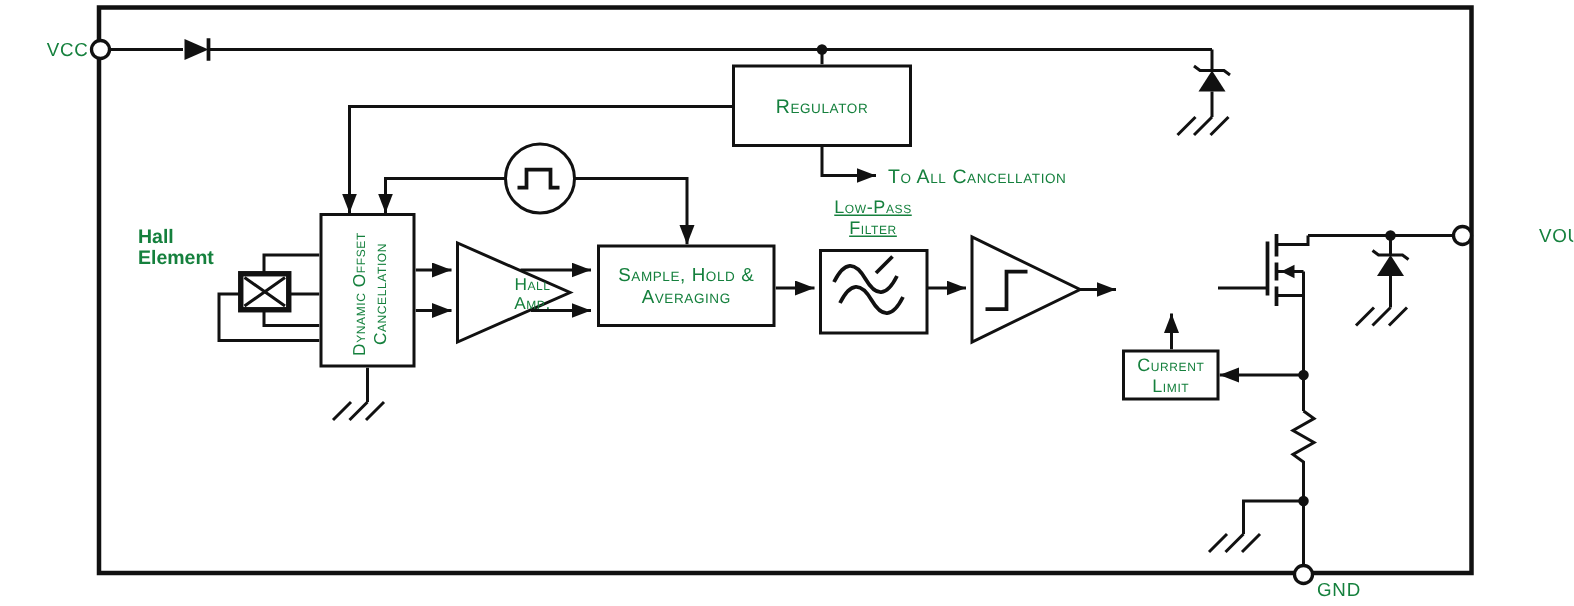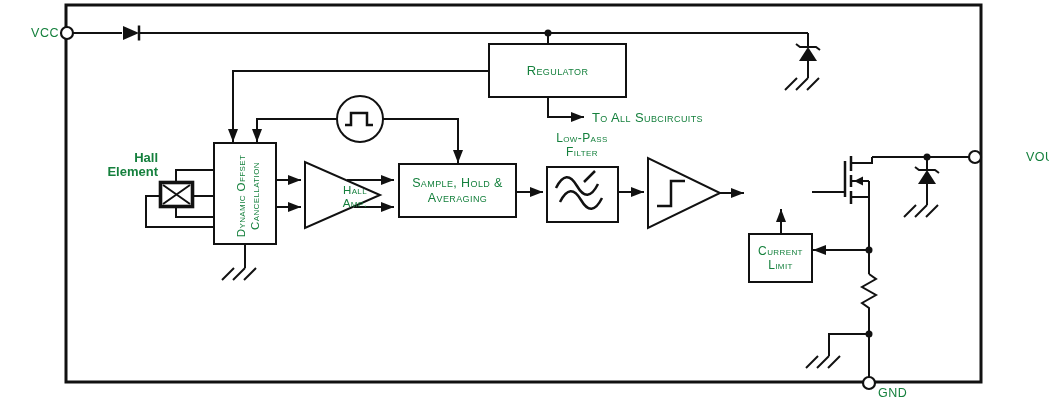--- a/index.html
+++ b/index.html
@@ -16,31 +16,31 @@
   .boldstroke{stroke:#111;stroke-width:2.5;fill:none;}
   .lbl{position:absolute;white-space:nowrap;}
   .sc{font-variant:small-caps;letter-spacing:0.4px;}
   .box{
     position:absolute;border:2px solid #111;background:#fff;
     display:flex;flex-direction:column;align-items:center;justify-content:center;
     text-align:center;box-sizing:border-box;
   }
   .box span{display:block;}
   .bsm{font-size:12.5px;line-height:15px;}
-  .caption{position:absolute;text-align:center;font-size:12px;line-height:14px;}
+  .caption{position:absolute;text-align:center;font-size:12px;line-height:14px;text-decoration:underline;}
   .port{font-size:12.5px;letter-spacing:0.5px;}
   #doc-box{left:213px;top:142px;width:64px;height:103px;}
   #doc-text{
     position:absolute;width:103px;height:64px;left:-19.5px;top:19.5px;
     transform:rotate(-90deg);display:flex;flex-direction:column;
     justify-content:center;text-align:center;font-size:11.5px;line-height:14px;
   }
   #hallamp-label{position:absolute;left:332px;top:184px;width:46px;
     text-align:center;font-size:11.5px;line-height:12.5px;}
-  #hall-label{position:absolute;left:92px;top:151px;width:66px;text-align:right;
+  #hall-label{position:absolute;left:92px;top:151px;width:66px;text-align:left;
     font-weight:bold;font-size:13px;line-height:13.5px;}
 </style>
 </head>
 <body>
 
 <div id="canvas">
 
   <svg id="wires" width="1049" height="404" viewBox="0 0 1049 404">
     <defs>
       <marker id="arr" markerUnits="userSpaceOnUse" markerWidth="14" markerHeight="11" refX="13" refY="5" orient="auto">
@@ -172,25 +172,25 @@
 
   <div class="lbl port" style="left:24px;top:26px;width:35px;text-align:right;">VCC</div>
   <div class="lbl port" style="left:1026px;top:150px;">VOUT</div>
   <div class="lbl port" style="left:878px;top:386px;">GND</div>
 
   <div id="hall-label">
     <span>Hall</span>
     <span>Element</span>
   </div>
 
-  <div class="box sc" style="left:488px;top:43px;width:139px;height:55px;font-size:13px;">
+  <div class="box sc" style="left:488px;top:43px;width:120px;height:55px;font-size:13px;">
     <span>Regulator</span>
   </div>
 
-  <div class="lbl sc" style="left:592px;top:110px;font-size:13px;">To All Subcircuits</div>
+  <div class="lbl sc" style="left:592px;top:110px;font-size:13px;">To All Cancellation</div>
 
   <div class="box" id="doc-box">
     <div id="doc-text" class="sc">
       <span>Dynamic Offset</span>
       <span>Cancellation</span>
     </div>
   </div>
 
   <div id="hallamp-label" class="sc">
     <span>Hall</span>
@@ -202,18 +202,18 @@
     <span>Averaging</span>
   </div>
 
   <div class="caption sc" style="left:542px;top:131px;width:80px;">
     <span style="display:block;">Low-Pass</span>
     <span style="display:block;">Filter</span>
   </div>
 
 
 
-  <div class="box sc" style="left:748px;top:233px;width:65px;height:50px;font-size:12px;line-height:14px;">
+  <div class="box sc" style="left:748px;top:233px;width:65px;height:34px;font-size:12px;line-height:14px;">
     <span>Current</span>
     <span>Limit</span>
   </div>
 
 </div>
 
 </body></html>

